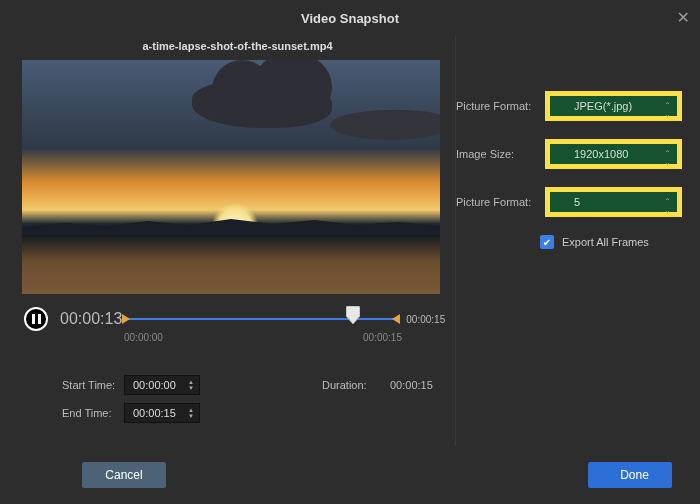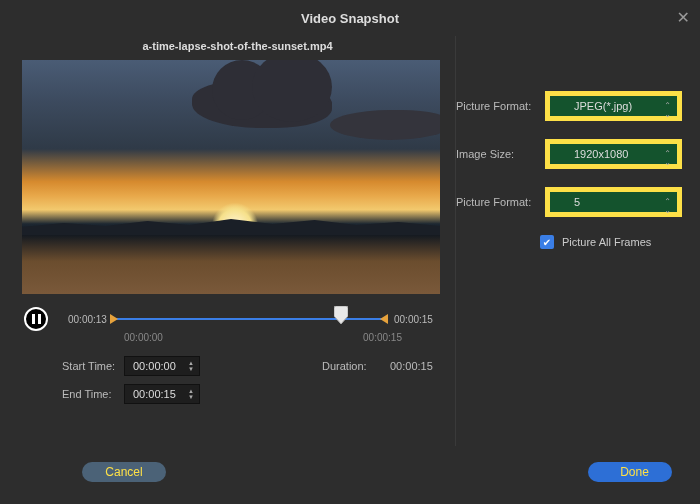--- a/index.html
+++ b/index.html
@@ -17,46 +17,46 @@
   .cloud1:before, .cloud1:after { content:""; position:absolute; background:#2e2e36; border-radius:50%; }
   .cloud1:before { width:60px; height:60px; top:-20px; left:20px; }
   .cloud1:after { width:80px; height:70px; top:-28px; left:60px; }
   .cloud2 { width: 120px; height: 30px; top: 50px; right: -10px; background: #34343c; border-radius: 50% 40% 50% 50%; }
   .sun { position: absolute; width: 46px; height: 24px; top: 142px; left: 190px; background: radial-gradient(circle at 50% 100%, #fff6d8 0%, #f6e08a 50%, rgba(246,224,138,0) 70%); border-radius: 50% 50% 0 0; }
   .hills{position:absolute;top:155px;left:0;right:0;height:20px;background:#1a1f27;clip-path:polygon(0 60%,10% 40%,20% 55%,30% 30%,40% 50%,50% 20%,60% 45%,70% 25%,80% 50%,90% 35%,100% 55%,100% 100%,0 100%);}
   .controls-row { display: flex; align-items: center; margin-top: 10px; position: relative; height: 30px; }
   .play-btn { width: 24px; height: 24px; border-radius: 50%; background: #000; display: flex; align-items: center; justify-content: center; margin-left: 4px; border: 2px solid #fff; cursor: pointer; }
   .pause-bars { display: flex; gap: 3px; }
   .pause-bars span { width: 3px; height: 10px; background: #fff; }
-  .time-cur { color: #bbb; font-size: 10px; margin-left: 20px; min-width: 42px; }
+  .time-cur { color: #bbb; font-size: 16px; margin-left: 12px; min-width: 42px; }
   .scrub { position: relative; width: 270px; height: 16px; margin-left: 4px; }
   .track { position: absolute; top: 7px; left: 0; right: 0; height: 2px; background: #3a7ee6; }
   .triangle-l { position: absolute; top: 3px; left: -4px; width: 0; height: 0; border-style: solid; border-width: 5px 0 5px 8px; border-color: transparent transparent transparent #e6a23c; cursor: pointer; }
   .triangle-r { position: absolute; top: 3px; right: -4px; width: 0; height: 0; border-style: solid; border-width: 5px 8px 5px 0; border-color: transparent #e6a23c transparent transparent; cursor: pointer; }
   .playhead { position: absolute; top: -5px; left: 220px; cursor: pointer; }
   .playhead svg { display:block; }
   .time-total { color: #bbb; font-size: 10px; margin-left: 10px; }
   .sub-times { display:flex; font-size:10px; color:#888; margin-left: 104px; width: 278px; justify-content: space-between; margin-top: -2px; }
-  .time-grid{ margin-top: 13px; display:flex; align-items:center; color:#bbb; font-size:11px; }
+  .time-grid{ margin-top: 32px; display:flex; align-items:center; color:#bbb; font-size:11px; }
   .time-grid .lbl{ width:62px; margin-left:42px; }
   .stepper{ background:#1e1e1e; color:#ddd; font-size:11px; padding:3px 18px 3px 8px; position:relative; border:1px solid #111; min-width: 76px; display:inline-block; cursor: pointer;}
   .stepper .arrows{ position:absolute; right:3px; top:0; bottom:0; width:10px; display:flex; flex-direction:column; justify-content:center; gap:0; }
   .stepper .arrows span{ font-size:6px; color:#aaa; line-height:6px; text-align:center; }
   .duration-box{ display:inline-flex; align-items:center; color:#bbb; font-size:11px; margin-left: 80px; }
   .duration-box span.lbl{ margin-right: 6px; }
   .row-2{ margin-top: 8px; display: flex; align-items: center; }
   .field-row{ display:flex; align-items:center; margin-bottom: 18px; }
   .field-row .flabel{ color:#bbb; font-size:11px; width: 89px; }
   .select{ flex:1; background:#14532d; color:#ddd; font-size:11px; padding:4px 24px; border:5px solid #fde047; position:relative; cursor:pointer; }
   .select .chev{ position:absolute; right:6px; top:5px; font-size:8px; color:#aaa; }
   .checkbox-row{ margin-left:84px; display:flex; align-items:center; gap:8px; margin-top: 18px;}
   .chk{ width:14px; height:14px; background:#3a7ee6; border-radius:2px; display:flex; align-items:center; justify-content:center; color:#fff; font-size:10px; cursor:pointer; }
   .chk-label{ color:#ccc; font-size:11px; }
   .footer{ position:absolute; bottom:12px; left:0; right:0; height:30px; display:flex; justify-content:space-between; padding: 0 28px; }
-  .btn{ min-width: 84px; height:20px; border-radius:10px; color:#fde047; font-size:12px; display:flex; align-items:center; justify-content:center; cursor:pointer; }
+  .btn{ min-width: 84px; height:26px; border-radius:2px; color:#ffffff; font-size:12px; display:flex; align-items:center; justify-content:center; cursor:pointer; }
   .btn.cancel{ background:#4b6277; margin-left: 54px; }
   .btn.done{ background:#2d6fd6;padding-left:9px; }
 </style>
 </head>
 <body>
 
 <div class="dialog">
   <div class="close-x">✕</div>
   <div class="title">Video Snapshot</div>
 
@@ -140,21 +140,21 @@
         <span class="flabel">Picture Format:</span>
         <div class="select">
           <span>5</span>
           <span class="chev">⌃<br>⌄</span>
         </div>
       </div>
       <div class="checkbox-row">
         <div class="chk">
           <span>✔</span>
         </div>
-        <span class="chk-label">Picture All Frames</span>
+        <span class="chk-label">Export All Frames</span>
       </div>
     </div>
   </div>
 
   <div class="footer">
     <div class="btn cancel">Cancel</div>
     <div class="btn done">Done</div>
   </div>
 </div>
 

